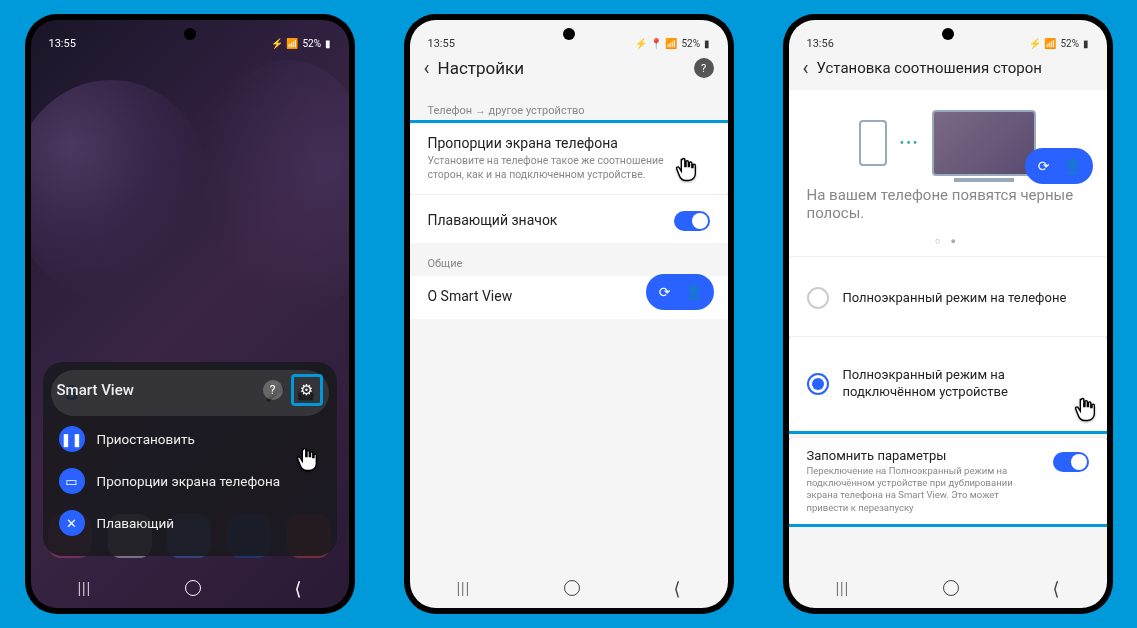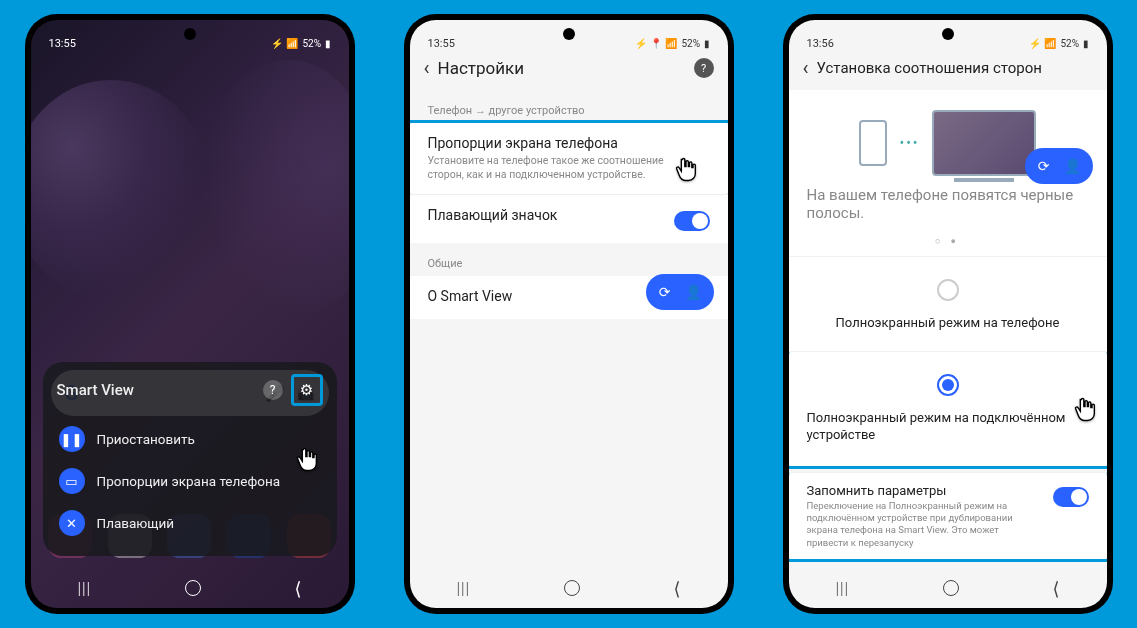--- a/index.html
+++ b/index.html
@@ -59,42 +59,42 @@
   
   .settings-header{position:absolute;top:26px;left:0;right:0;height:44px;display:flex;align-items:center;padding:0 14px;background:#f5f5f5;}
   .back-arrow{font-size:20px;color:#333;margin-right:8px;}
   .header-title{font-size:17px;color:#222;}
   .header-help{margin-left:auto;width:20px;height:20px;border-radius:50%;background:#555;color:#fff;display:flex;align-items:center;justify-content:center;font-size:11px;}
   .section-label{font-size:11px;color:#888;padding:14px 18px 6px;}
   .setting-item{background:#fff;padding:12px 18px;}
   .setting-item + .setting-item{border-top:1px solid #eee;}
   .setting-title{font-size:14px;color:#222;margin-bottom:3px;}
   .setting-sub{font-size:10.5px;color:#888;line-height:1.35;padding-right:40px;}
-  .setting-row{display:flex;align-items:flex-start;}
+  .setting-row{display:flex;align-items:flex-end;}
   .setting-text{flex:1;}
   .toggle{width:36px;height:20px;background:#2962ff;border-radius:10px;position:relative;flex-shrink:0;margin-top:4px;}
   .toggle::after{content:"";position:absolute;right:2px;top:2px;width:16px;height:16px;background:#fff;border-radius:50%;}
   .hl-box{border:3px solid #0099d9;border-radius:4px;margin:-3px;}
 
   
   .fab{position:absolute;right:14px;height:36px;border-radius:18px;background:#2962ff;display:flex;align-items:center;padding:0 6px;gap:4px;}
   .fab-ic{width:26px;height:26px;border-radius:50%;display:flex;align-items:center;justify-content:center;color:#fff;font-size:14px;}
   .fab-ic.refresh{background:rgba(255,255,255,0);}
   .fab-ic.person{background:rgba(0,0,0,0);}
 
   
   .illust{background:#fff;padding:20px 0 10px;display:flex;justify-content:center;align-items:center;gap:12px;margin-top:70px;}
   .illust-phone{width:24px;height:42px;border:2px solid #9ab;border-radius:4px;}
   .illust-dots{color:#4aa;font-size:14px;letter-spacing:2px;}
   .illust-tv{width:100px;height:62px;border:2px solid #9ab;border-radius:4px;position:relative;background:linear-gradient(135deg,#7a6a85 0%,#5a4a70 100%);}
   .illust-tv::after{content:"";position:absolute;bottom:-8px;left:20%;right:20%;height:4px;background:#9ab;}
   .mode-title{font-size:13px;font-weight:500;color:#222;padding:10px 18px 2px;background:#fff;}
   .mode-sub{font-size:15px;color:#888;padding:0 18px 10px;background:#fff;}
   .dots-ind{text-align:center;background:#fff;padding:4px 0 10px;color:#aaa;font-size:9px;letter-spacing:4px;}
-  .radio-item{background:#fff;padding:22px 18px;display:flex;align-items:center;gap:14px;border-top:1px solid #f0f0f0;flex-direction:column;}
+  .radio-item{background:#fff;padding:30px 18px;display:flex;align-items:center;gap:14px;border-top:1px solid #f0f0f0;}
   .radio{width:18px;height:18px;border:2px solid #ccc;border-radius:50%;flex-shrink:0;position:relative;}
   .radio.checked{border-color:#2962ff;}
   .radio.checked::after{content:"";position:absolute;inset:3px;background:#2962ff;border-radius:50%;}
   .radio-label{font-size:13px;color:#222;line-height:1.3;}
   .remember-box{background:#fff;padding:10px 18px;display:flex;align-items:flex-start;border-top:1px solid #f0f0f0;}
   .remember-text{flex:1;padding-right:10px;}
   .remember-title{font-size:13px;color:#222;margin-bottom:2px;}
   .remember-sub{font-size:9.5px;color:#888;line-height:1.3;}
 
   .content2{position:absolute;top:70px;left:0;right:0;bottom:40px;overflow:hidden;}

